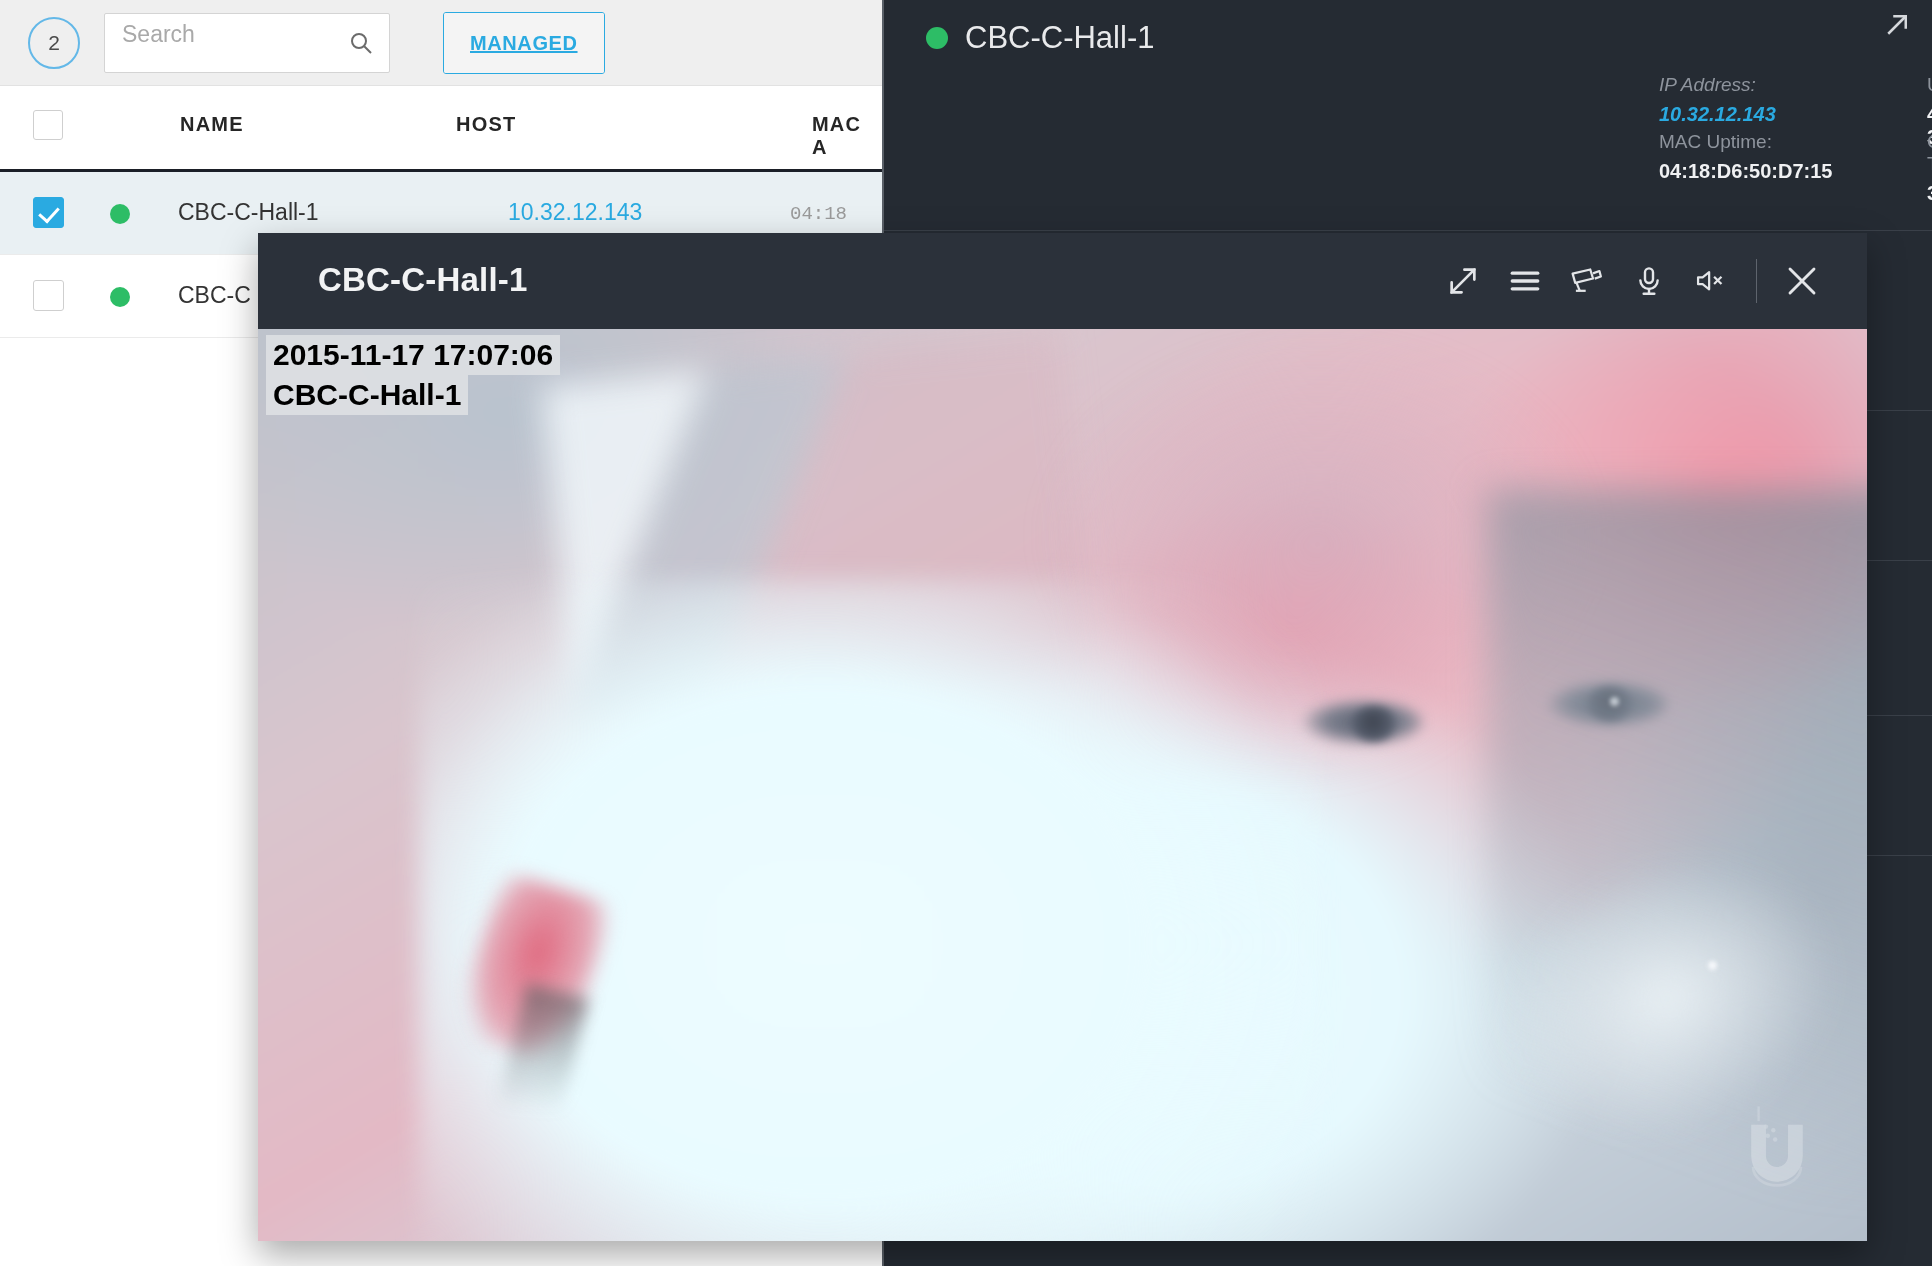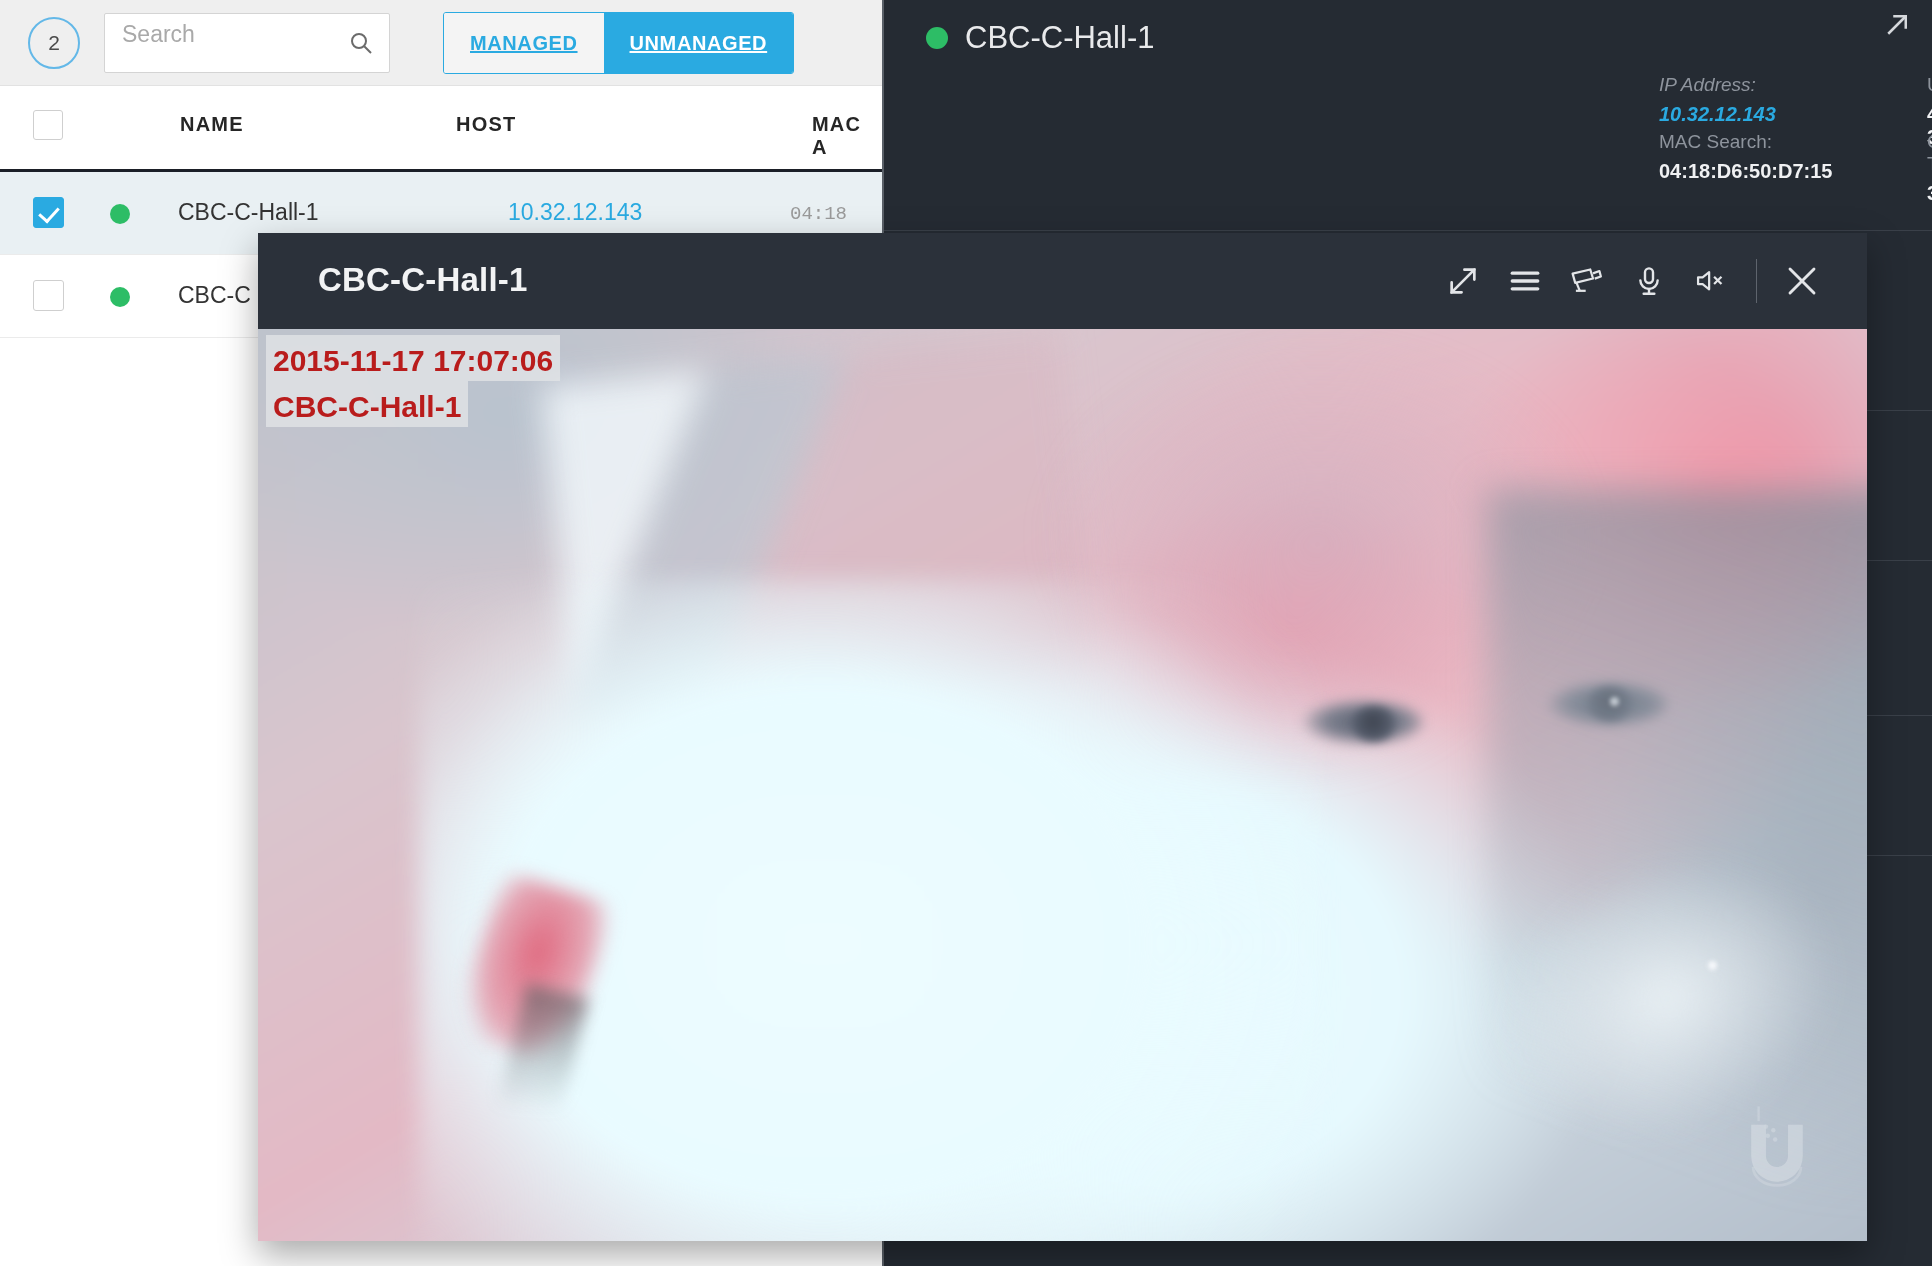--- a/index.html
+++ b/index.html
@@ -274,23 +274,23 @@
     filter: blur(8px);
     transform: rotate(14deg);
   }
   .vid-osd {
     position: absolute; left: 8px; top: 6px;
     display: inline-block;
   }
   .osd-line {
     display: inline-block;
     background: rgba(225,227,229,.82);
-    color: #b91c1c;
+    color: #000000;
     font-size: 30px; font-weight: 700;
-    padding: 7px 7px 2px 7px;
+    padding: 1px 7px 2px 7px;
     line-height: 37px;
     white-space: nowrap;
   }
   .osd-wrap { display: block; }
   .ubnt-logo {
     position: absolute; right: 44px; bottom: 46px;
     width: 92px; height: 96px; opacity: .30;
   }
 </style>
 </head>
@@ -308,21 +308,20 @@
         <span class="search-icon">
           <svg viewBox="0 0 24 24" width="24" height="24" fill="none" stroke="#6b6b6b" stroke-width="2">
             <circle cx="10" cy="10" r="7"></circle>
             <line x1="15.2" y1="15.2" x2="22" y2="22"></line>
           </svg>
         </span>
       </div>
 
       <div class="seg-group">
         <div class="seg-btn inactive">MANAGED</div>
-        <div class="seg-btn active">UNMANAGED</div>
       </div>
     </div>
 
     <div class="tbl-head">
       <div class="head-check"></div>
       <div class="th th-name">NAME</div>
       <div class="th th-host">HOST</div>
       <div class="th th-mac">MAC A</div>
     </div>
 
@@ -354,21 +353,21 @@
       <span class="dp-dot"></span>
       <span class="dp-title">CBC-C-Hall-1</span>
     </div>
 
     <div class="dp-field f-ip">
       <div class="dp-label">IP Address:</div>
       <div class="dp-value link">10.32.12.143</div>
     </div>
 
     <div class="dp-field f-mac">
-      <div class="dp-label">MAC Search:</div>
+      <div class="dp-label">MAC Uptime:</div>
       <div class="dp-value">04:18:D6:50:D7:15</div>
     </div>
 
     <div class="dp-field f-up">
       <div class="dp-label">Uptime:</div>
       <div class="dp-value">4m 33s</div>
     </div>
 
     <div class="dp-field f-conn">
       <div class="dp-label">Connected Time:</div>

